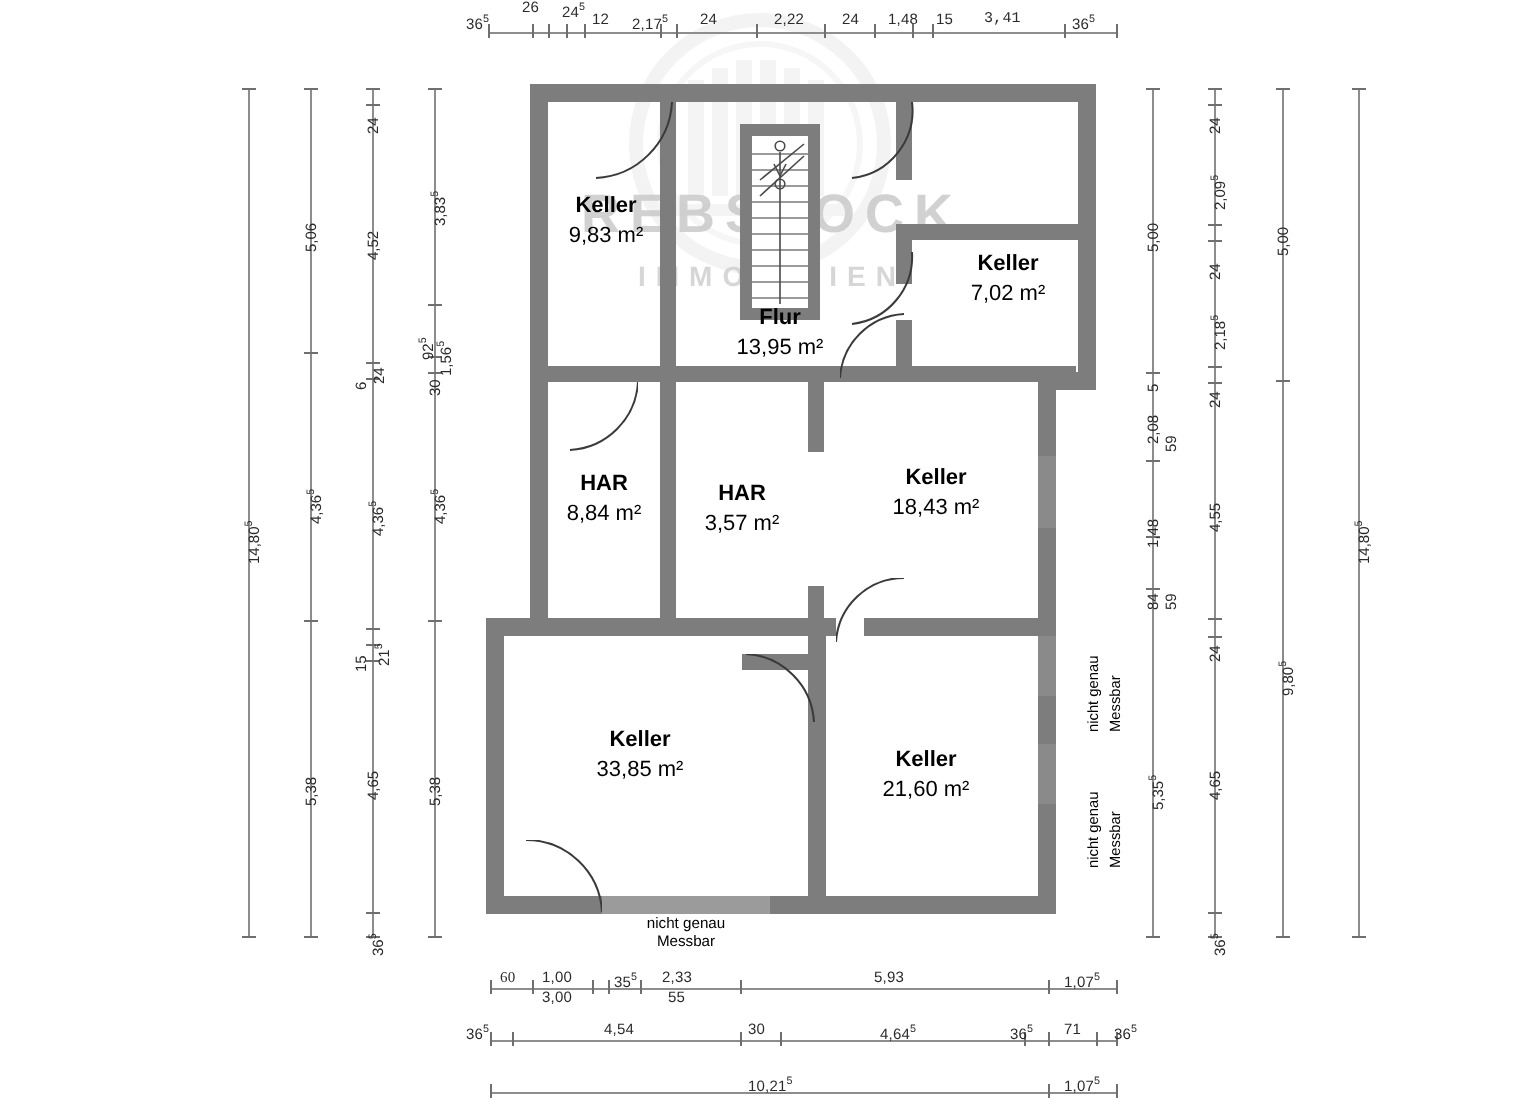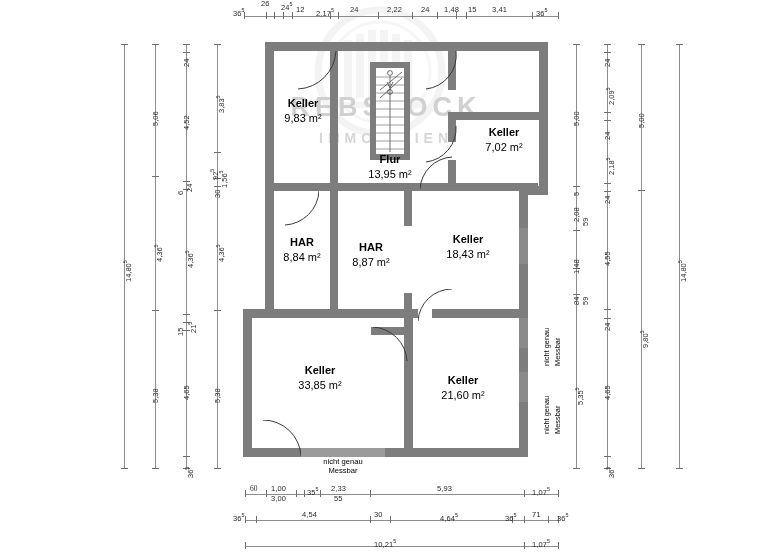--- a/index.html
+++ b/index.html
@@ -161,21 +161,21 @@
   <div class="room" style="left:340px;top:152px;width:100px;">
     <div class="nm">Flur</div>
     <div class="ar">13,95 m²</div>
   </div>
   <div class="room" style="left:258px;top:235px;width:88px;">
     <div class="nm">HAR</div>
     <div class="ar">8,84 m²</div>
   </div>
   <div class="room" style="left:332px;top:240px;width:78px;">
     <div class="nm">HAR</div>
-    <div class="ar">8,87 m²</div>
+    <div class="ar">3,57 m²</div>
   </div>
   <div class="room" style="left:420px;top:232px;width:96px;">
     <div class="nm">Keller</div>
     <div class="ar">18,43 m²</div>
   </div>
   <div class="room" style="left:272px;top:363px;width:96px;">
     <div class="nm">Keller</div>
     <div class="ar">33,85 m²</div>
   </div>
   <div class="room" style="left:415px;top:373px;width:96px;">
@@ -211,21 +211,21 @@
   <div class="dlbl" style="left:233px;top:6px;">36<span class="sup">5</span></div>
   <div class="dlbl" style="left:261px;top:0px;">26</div>
   <div class="dlbl" style="left:281px;top:0px;">24<span class="sup">5</span></div>
   <div class="dlbl" style="left:296px;top:6px;">12</div>
   <div class="dlbl" style="left:316px;top:6px;">2,17<span class="sup">5</span></div>
   <div class="dlbl" style="left:350px;top:6px;">24</div>
   <div class="dlbl" style="left:387px;top:6px;">2,22</div>
   <div class="dlbl" style="left:421px;top:6px;">24</div>
   <div class="dlbl" style="left:444px;top:6px;">1,48</div>
   <div class="dlbl" style="left:468px;top:6px;">15</div>
-  <div class="dlbl" style="left:492px;top:6px;">3,41</div>
+  <div class="dlbl" style="left:492px;top:6px;font-family:Liberation Mono, monospace;">3,41</div>
   <div class="dlbl" style="left:536px;top:6px;">36<span class="sup">5</span></div>
 
   <div class="dim-v" style="left:124px;top:44px;width:1px;height:424px;"></div>
   <div class="tick tick-v" style="left:121px;top:44px;"></div>
   <div class="tick tick-v" style="left:121px;top:468px;"></div>
   <div class="dlbl-v" style="left:121px;top:282px;">14,80<span class="sup">5</span></div>
 
   <div class="dim-v" style="left:155px;top:44px;width:1px;height:424px;"></div>
   <div class="tick tick-v" style="left:152px;top:44px;"></div>
   <div class="tick tick-v" style="left:152px;top:176px;"></div>

